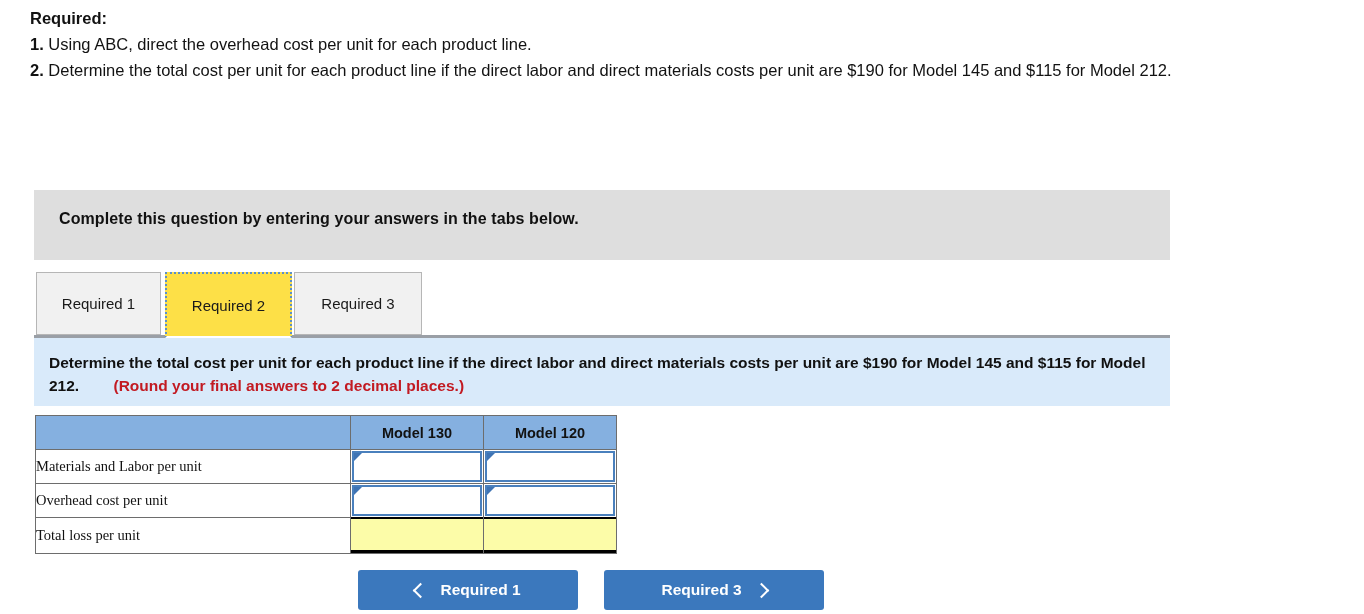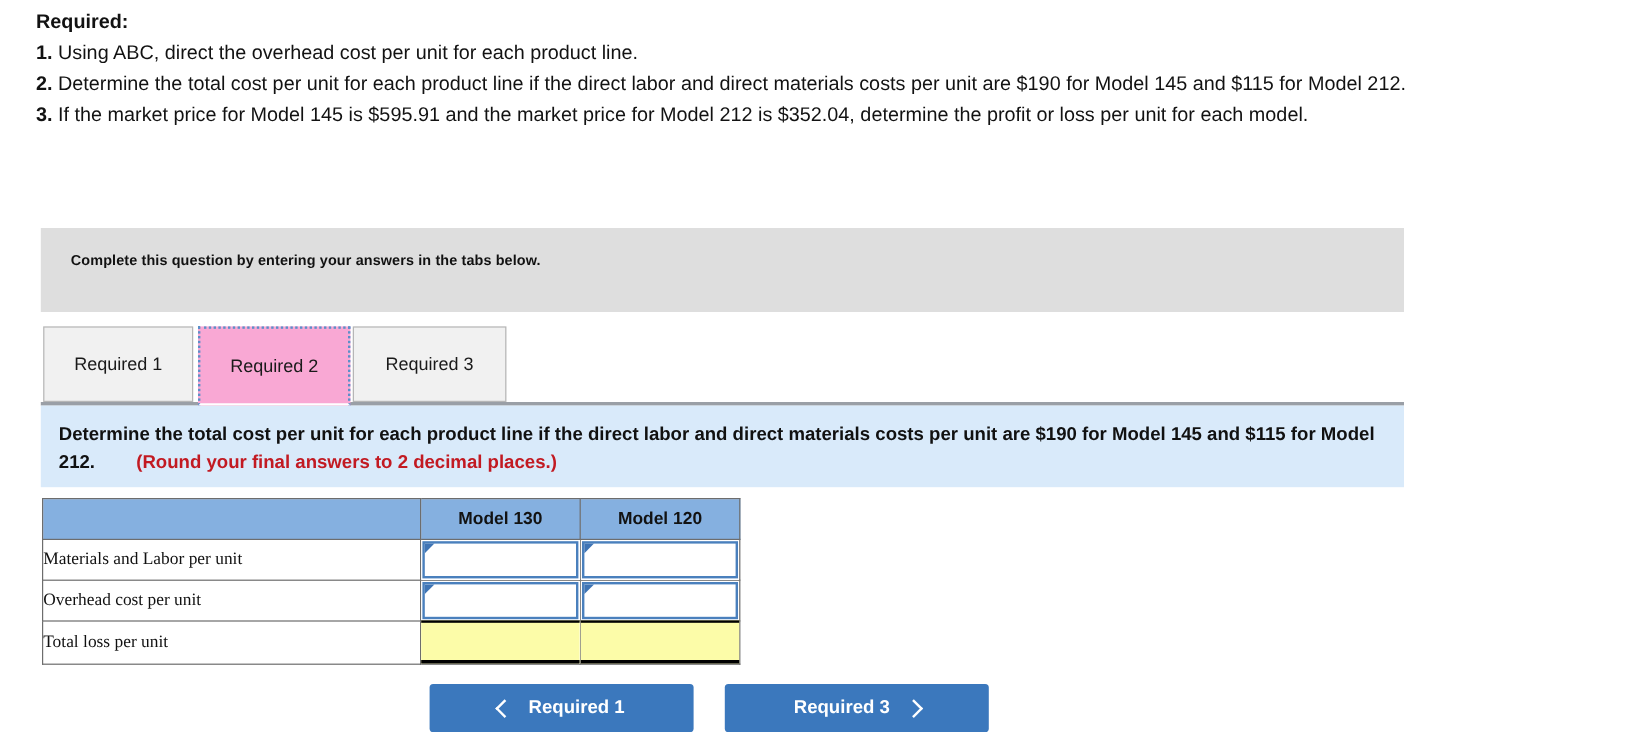--- a/index.html
+++ b/index.html
@@ -45,21 +45,21 @@
     top: 190px;
     width: 1136px;
     height: 70px;
     background: #dedede;
     box-sizing: border-box;
   }
   .complete-bar .txt {
     position: absolute;
     left: 25px;
     top: 20px;
-    font-size: 12px;
+    font-size: 16px;
     font-weight: bold;
     color: #111111;
     letter-spacing: .1px;
   }
 
   
   .tabstrip {
     position: absolute;
     left: 34px;
     top: 272px;
@@ -82,21 +82,21 @@
     background: #f1f1f1;
     border: 1px solid #b6b6b6;
     display: flex;
     align-items: center;
     justify-content: center;
     font-size: 15px;
     color: #1a1a1a;
     cursor: pointer;
   }
   .tab.active {
-    background: #f9a8d4;
+    background: #fde047;
     border: 2px dotted #5b8fc9;
     border-bottom: 2px solid #ffffff;
     z-index: 3;
     height: 66px;
   }
   .tab-1 { left: 2px;   width: 125px; }
   .tab-2 { left: 131px; width: 127px; }
   .tab-3 { left: 260px; width: 128px; }
 
   
@@ -239,23 +239,20 @@
 </head>
 <body>
 
 <div class="prompt">
   <span class="req-title">Required:</span>
   <p>
     <span class="num">1.</span><span> Using ABC, direct the overhead cost per unit for each product line.</span>
   </p>
   <p>
     <span class="num">2.</span><span> Determine the total cost per unit for each product line if the direct labor and direct materials costs per unit are $190 for Model 145 and $115 for Model 212.</span>
-  </p>
-  <p>
-    <span class="num">3.</span><span> If the market price for Model 145 is $595.91 and the market price for Model 212 is $352.04, determine the profit or loss per unit for each model.</span>
   </p>
 </div>
 
 <div class="complete-bar">
   <span class="txt">Complete this question by entering your answers in the tabs below.</span>
 </div>
 
 <div class="tabstrip">
   <div class="tab tab-1">
     <span>Required 1</span>

